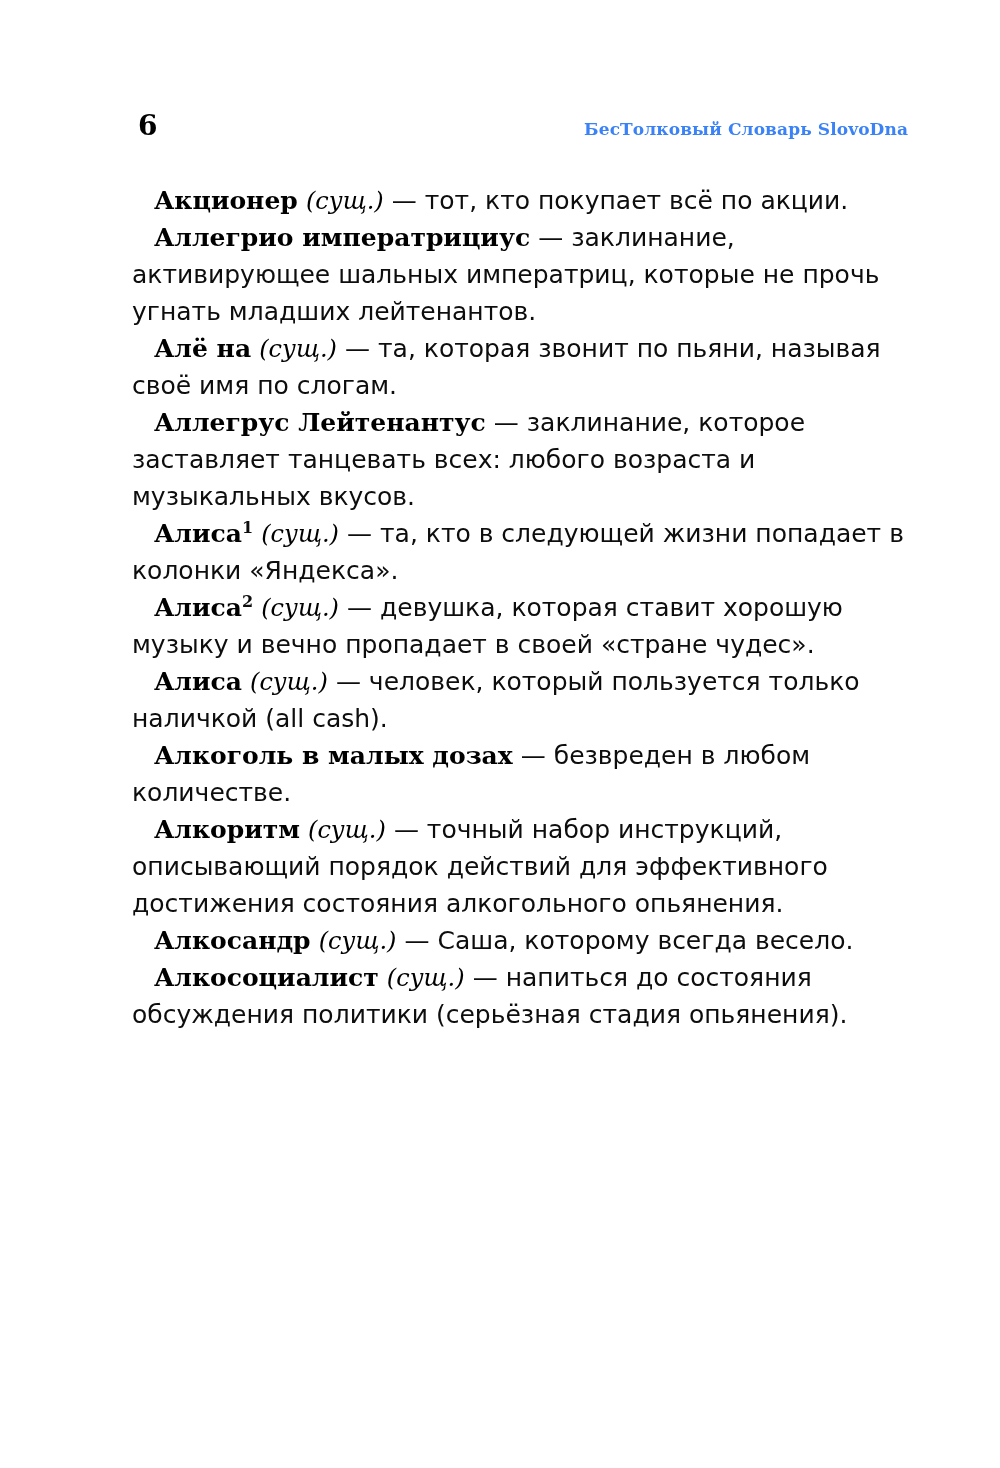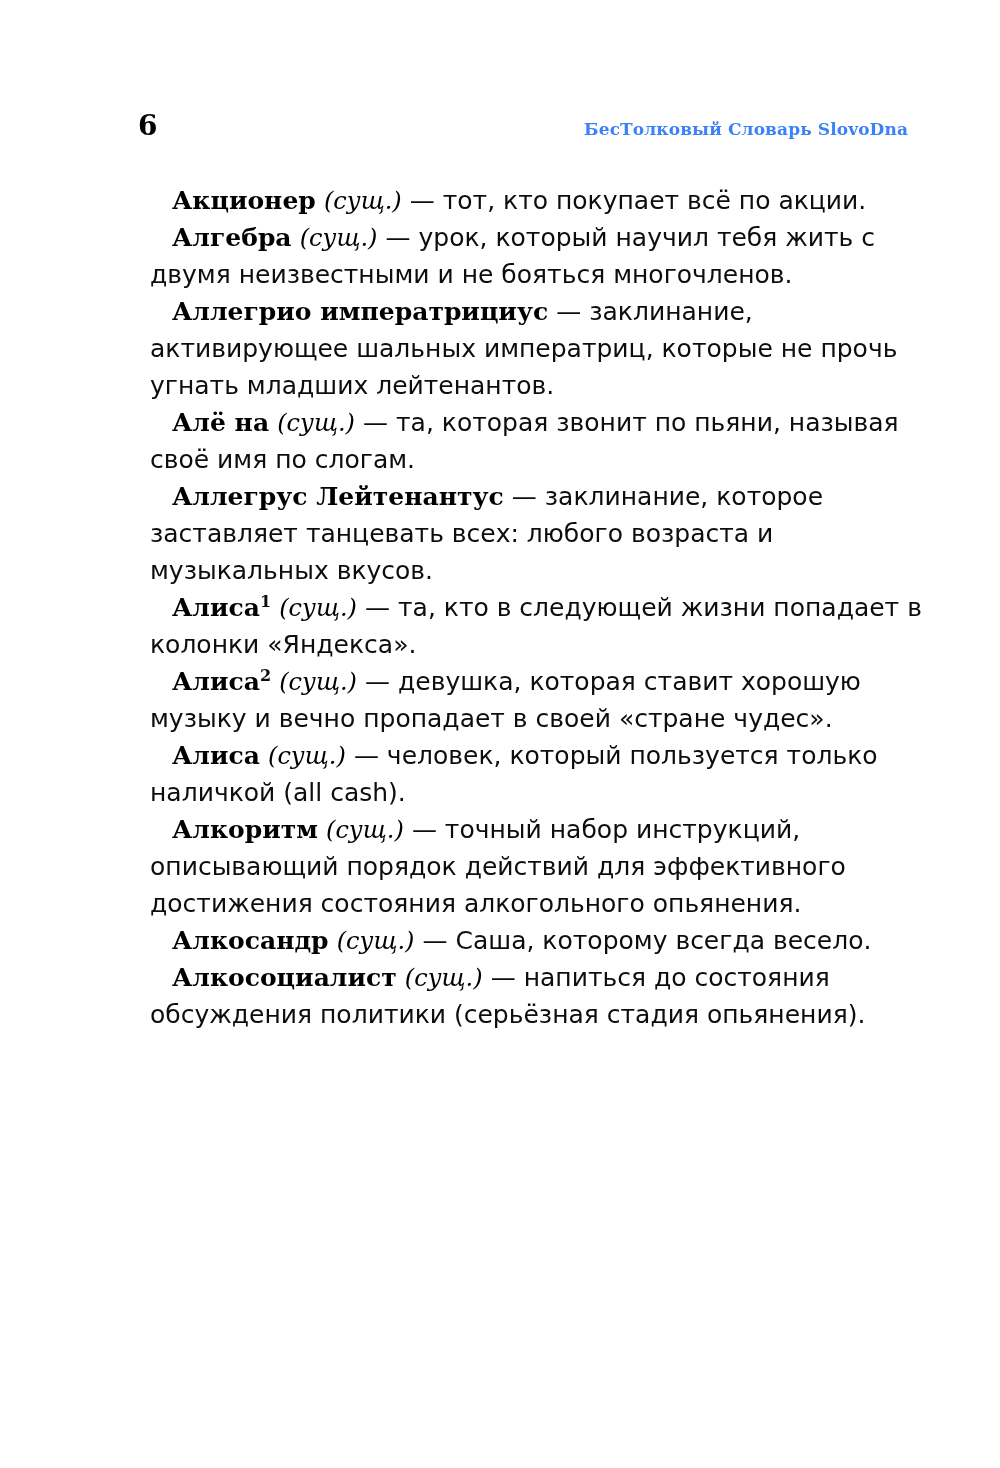--- a/index.html
+++ b/index.html
@@ -41,21 +41,21 @@
     font-family: "DejaVu Serif", serif;
     font-weight: bold;
     font-size: 17px;
     line-height: 1;
     color: #3b82f6;
     letter-spacing: 0.1px;
   }
   .body-block {
     position: absolute;
     top: 182px;
-    left: 150px;
+    left: 132px;
     width: 772px;
   }
   .entry {
     font-family: "DejaVu Sans", sans-serif;
     font-size: 25.5px;
     line-height: 1.44;
     color: #0d0d0d;
     margin: 0 0 0 0;
     text-indent: 0;
     padding-left: 0;
@@ -92,25 +92,25 @@
 <div class="page">
 
   <div class="header">
     <div class="folio">6</div>
     <div class="running-title">БесТолковый Словарь SlovoDna</div>
   </div>
 
   <div class="body-block">
 
   <p class="entry entry-line"><span class="term">Акционер</span> <span class="pos">(сущ.)</span> <span class="def">— тот, кто покупает всё по акции.</span></p>
-      <p class="entry entry-line"><span class="term">Алгебра</span> <span class="pos">(сущ.)</span> <span class="def">— урок, который научил тебя жить с двумя неизвестными и не бояться многочленов.</span></p>
       <p class="entry entry-line"><span class="term">Аллегрио императрициус</span> <span class="def">— заклинание, активирующее шальных императриц, которые не прочь угнать младших лейтенантов.</span></p>
       <p class="entry entry-line"><span class="term">Алё на</span> <span class="pos">(сущ.)</span> <span class="def">— та, которая звонит по пьяни, называя своё имя по слогам.</span></p>
       <p class="entry entry-line"><span class="term">Аллегрус Лейтенантус</span> <span class="def">— заклинание, которое заставляет танцевать всех: любого возраста и музыкальных вкусов.</span></p>
       <p class="entry entry-line"><span class="term">Алиса</span><span class="sup">1</span> <span class="pos">(сущ.)</span> <span class="def">— та, кто в следующей жизни попадает в колонки «Яндекса».</span></p>
       <p class="entry entry-line"><span class="term">Алиса</span><span class="sup">2</span> <span class="pos">(сущ.)</span> <span class="def">— девушка, которая ставит хорошую музыку и вечно пропадает в своей «стране чудес».</span></p>
       <p class="entry entry-line"><span class="term">Алиса</span> <span class="pos">(сущ.)</span> <span class="def">— человек, который пользуется только наличкой (all cash).</span></p>
+      <p class="entry entry-line"><span class="term">Алкоголь в малых дозах</span> <span class="def">— безвреден в любом количестве.</span></p>
       <p class="entry entry-line"><span class="term">Алкоритм</span> <span class="pos">(сущ.)</span> <span class="def">— точный набор инструкций, описывающий порядок действий для эффективного достижения состояния алкогольного опьянения.</span></p>
       <p class="entry entry-line"><span class="term">Алкосандр</span> <span class="pos">(сущ.)</span> <span class="def">— Саша, которому всегда весело.</span></p>
       <p class="entry entry-line"><span class="term">Алкосоциалист</span> <span class="pos">(сущ.)</span> <span class="def">— напиться до состояния обсуждения политики (серьёзная стадия опьянения).</span></p>
     </div>
 
 </div>
 
 </body></html>

